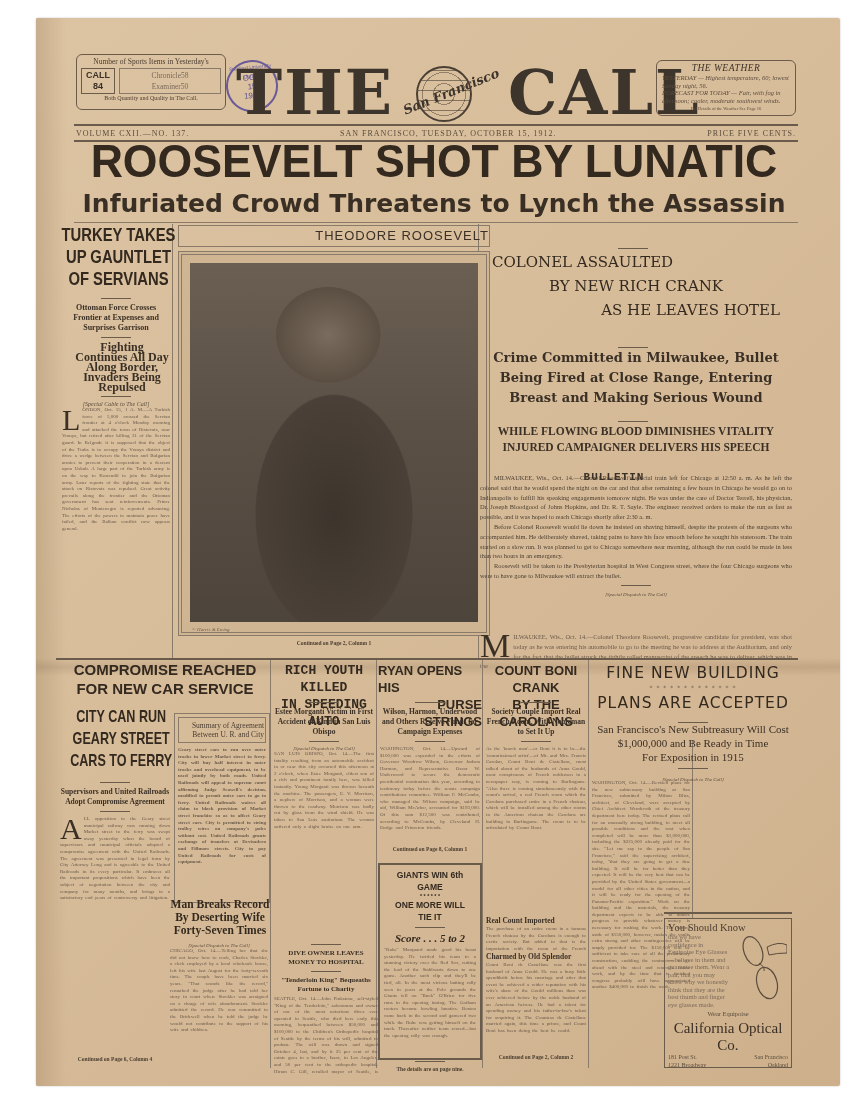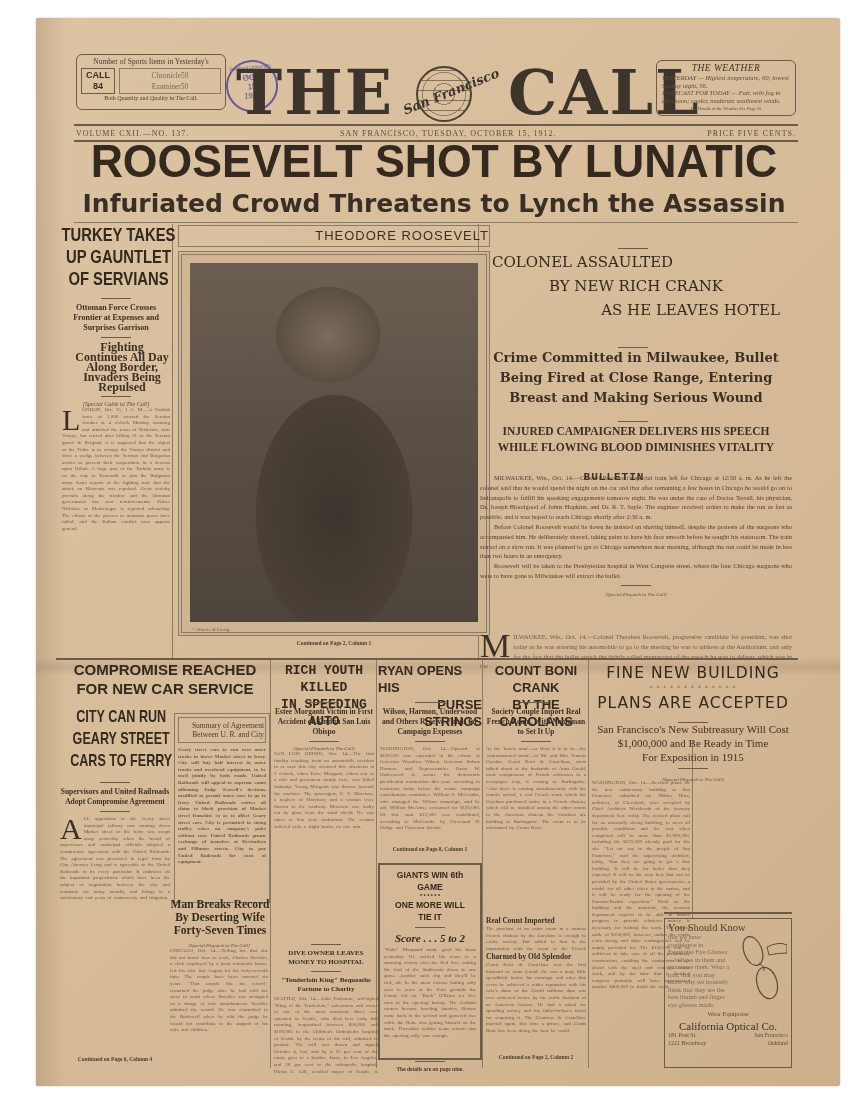--- a/index.html
+++ b/index.html
@@ -209,21 +209,21 @@
     left: 238px; top: 922px; width: 104px; text-align: center;
     font-family: "Liberation Serif", serif; font-weight: bold; font-size: 7px; line-height: 9px; color: #3b3026;
   }
 
   .optical-ad {
     left: 628px; top: 900px; width: 128px; height: 150px;
     border: 1px solid #6b5b4b; padding: 3px;
   }
   .ad-head { font-family: "Liberation Serif", serif; font-size: 10.5px; color: #4a3d31; }
   .ad-copy { font-size: 6.5px; line-height: 7.5px; color: #7a6a5a; width: 62px; }
-  .ad-company { font-family: "Liberation Serif", serif; font-size: 11px; text-align: center; margin-top: 3px; color: #3b3026; }
+  .ad-company { font-family: "Liberation Serif", serif; font-size: 15px; text-align: center; margin-top: 3px; color: #3b3026; }
   .ad-addr { font-size: 6px; line-height: 7.5px; color: #5b4c3d; }
   .ad-addr .row { display: flex; justify-content: space-between; }
   .glasses {
     position: absolute; right: 4px; top: 14px; width: 50px; height: 70px;
   }
 
   .continued { text-align: center; font-size: 5.5px; font-weight: bold; color: #4a3d31; }
 </style>
 </head>
 <body>
@@ -318,22 +318,22 @@
     <div style="text-align:right; padding-right:6px;">AS HE LEAVES HOTEL</div>
   </div>
   <div class="abs short-rule" style="left:582px; top:325px;"></div>
   <div class="abs crime-deck">
     <div>Crime Committed in Milwaukee, Bullet</div>
     <div>Being Fired at Close Range, Entering</div>
     <div>Breast and Making Serious Wound</div>
   </div>
   <div class="abs short-rule" style="left:582px; top:399px;"></div>
   <div class="abs injured-deck">
+    <div>WHILE FLOWING BLOOD DIMINISHES VITALITY</div>
     <div>INJURED CAMPAIGNER DELIVERS HIS SPEECH</div>
-    <div>WHILE FLOWING BLOOD DIMINISHES VITALITY</div>
   </div>
   <div class="abs bulletin-title">BULLETIN</div>
   <div class="abs bulletin-body">
     <p>MILWAUKEE, Wis., Oct. 14.—Colonel Roosevelt's special train left for Chicago at 12:50 a. m. As he left the colonel said that he would spend the night on the car and that after remaining a few hours in Chicago he would go on to Indianapolis to fulfill his speaking engagements tomorow night. He was under the care of Doctor Terrell, his physician, Dr. Joseph Bloodgood of Johns Hopkins, and Dr. R. T. Sayle. The engineer received orders to make the run as fast as possible, and it was hoped to reach Chicago shortly after 2:30 a. m.</p>
     <p>Before Colonel Roosevelt would lie down he insisted on shaving himself, despite the protests of the surgeons who accompanied him. He deliberately shaved, taking pains to have his face smooth before he sought his stateroom. The train started on a slow run. It was planned to get to Chicago somewhere near morning, although the run could be made in less than two hours in an emergency.</p>
     <p>Roosevelt will be taken to the Presbyterian hospital in West Congress street, where the four Chicago surgeons who were to have gone to Milwaukee will extract the bullet.</p>
     <div class="short-rule"></div>
     <div class="credit" style="font-size:5px;">[Special Dispatch to The Call]</div>
   </div>
   <div class="abs milwaukee-body">

